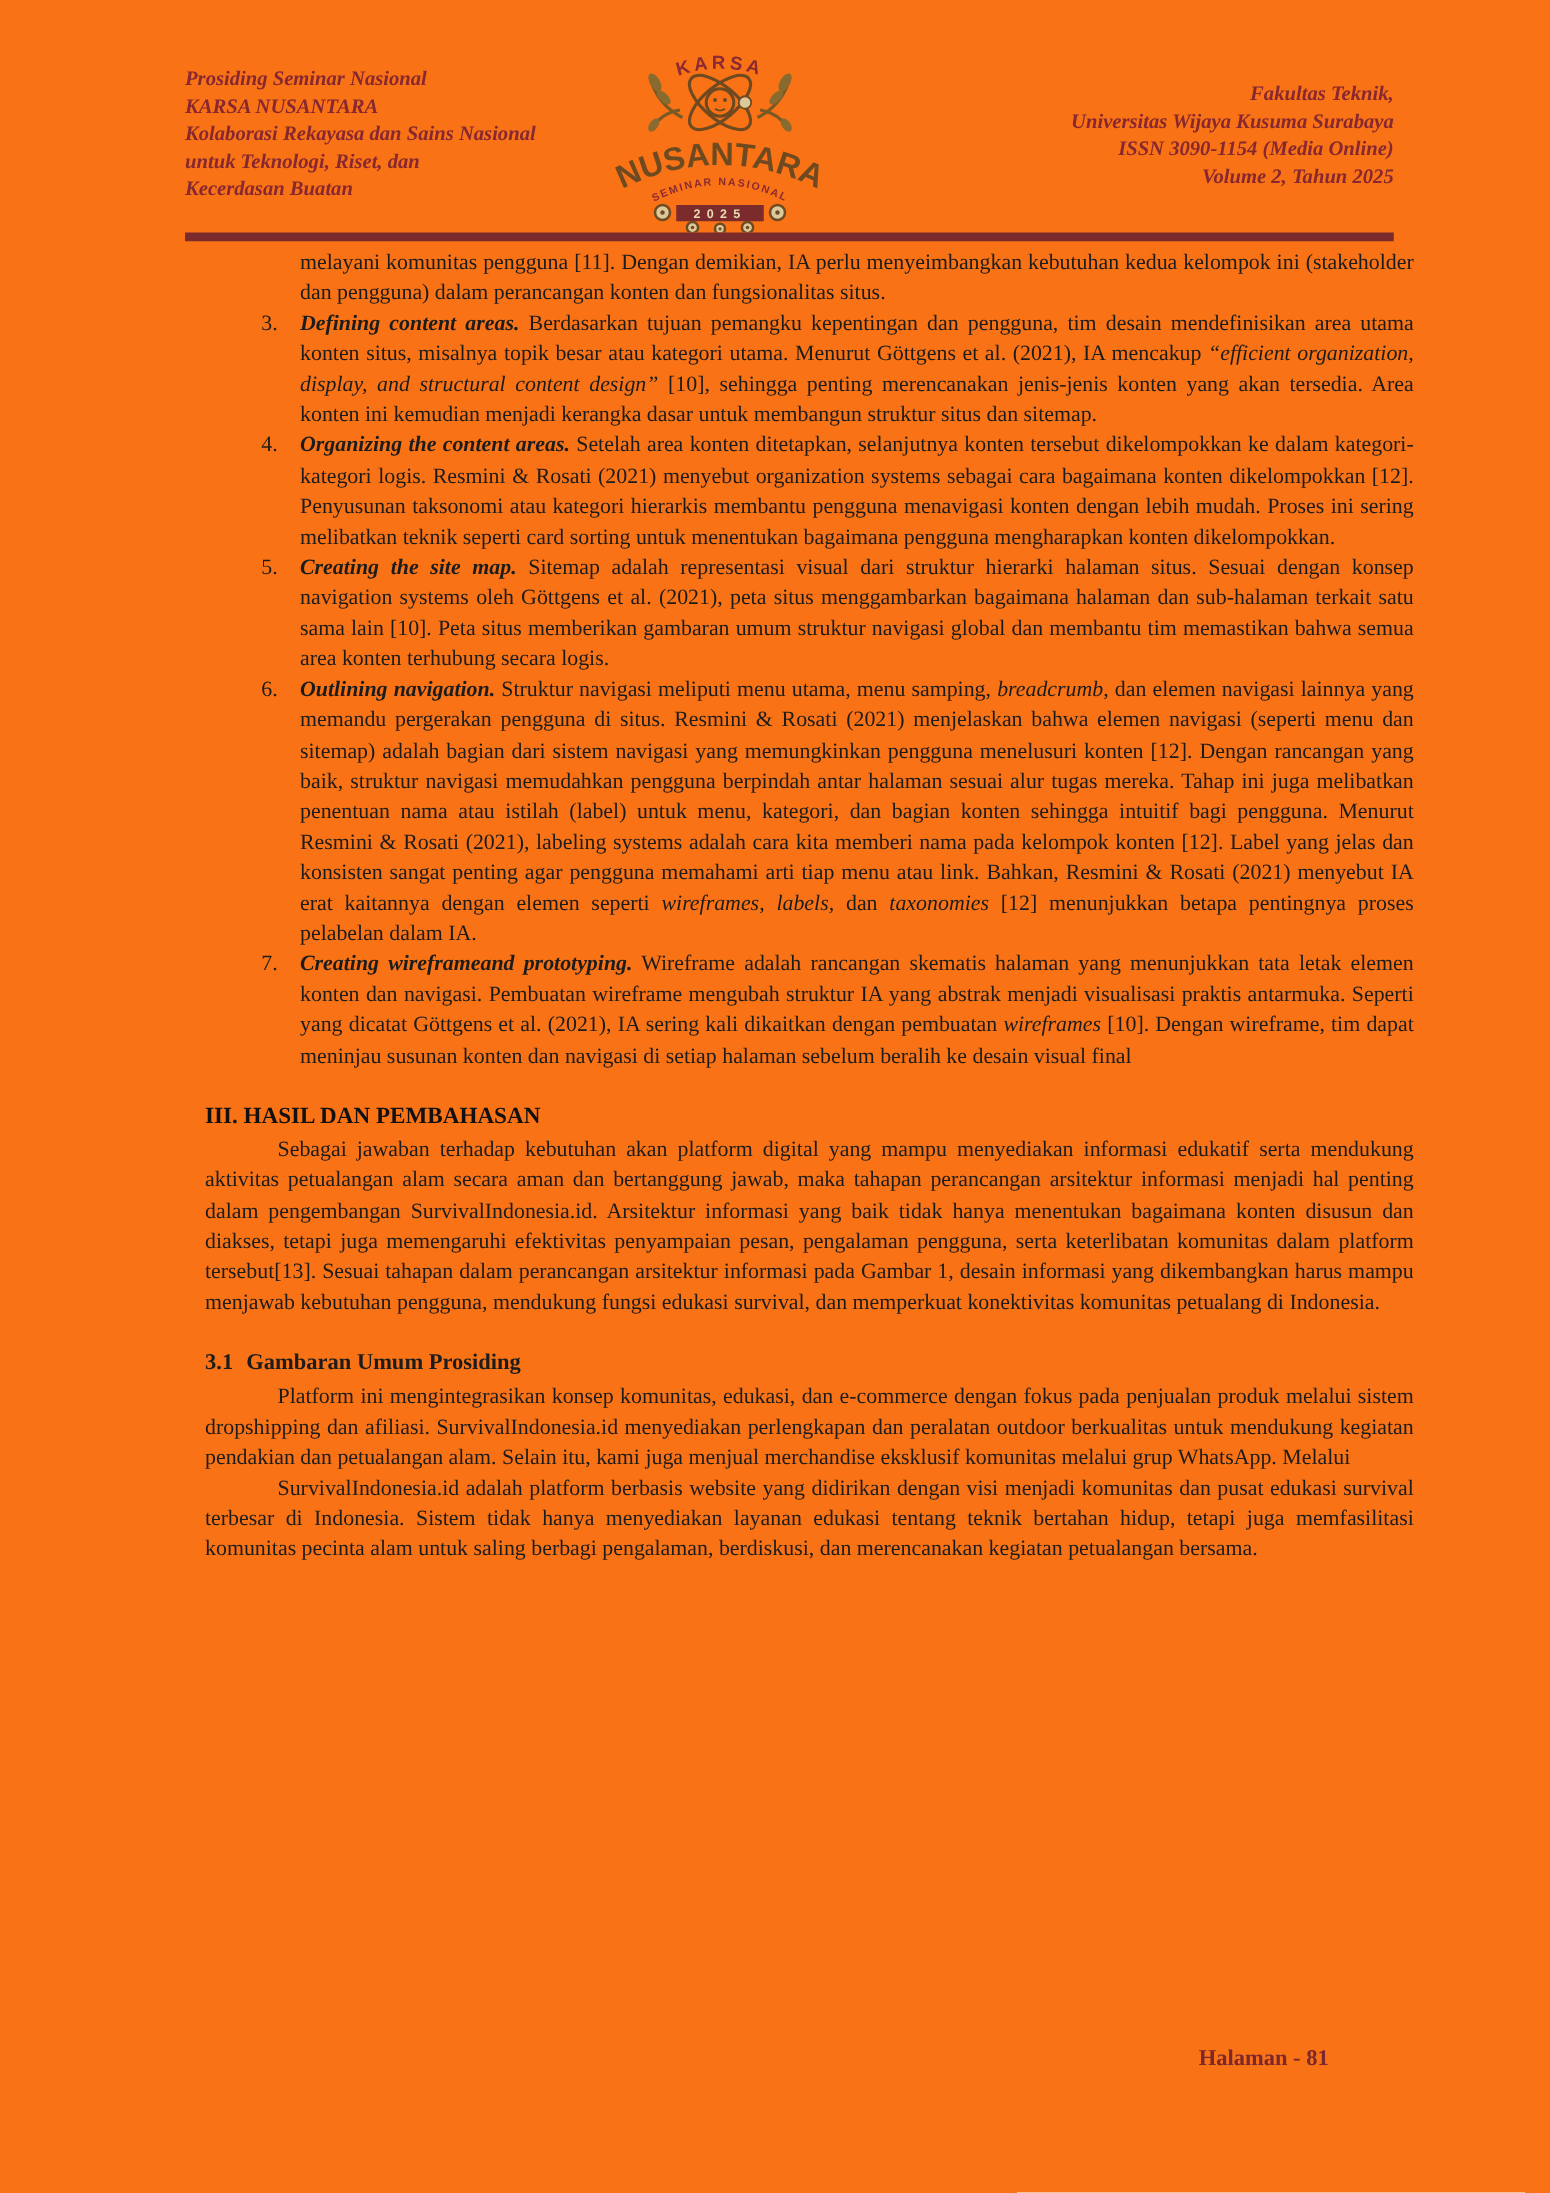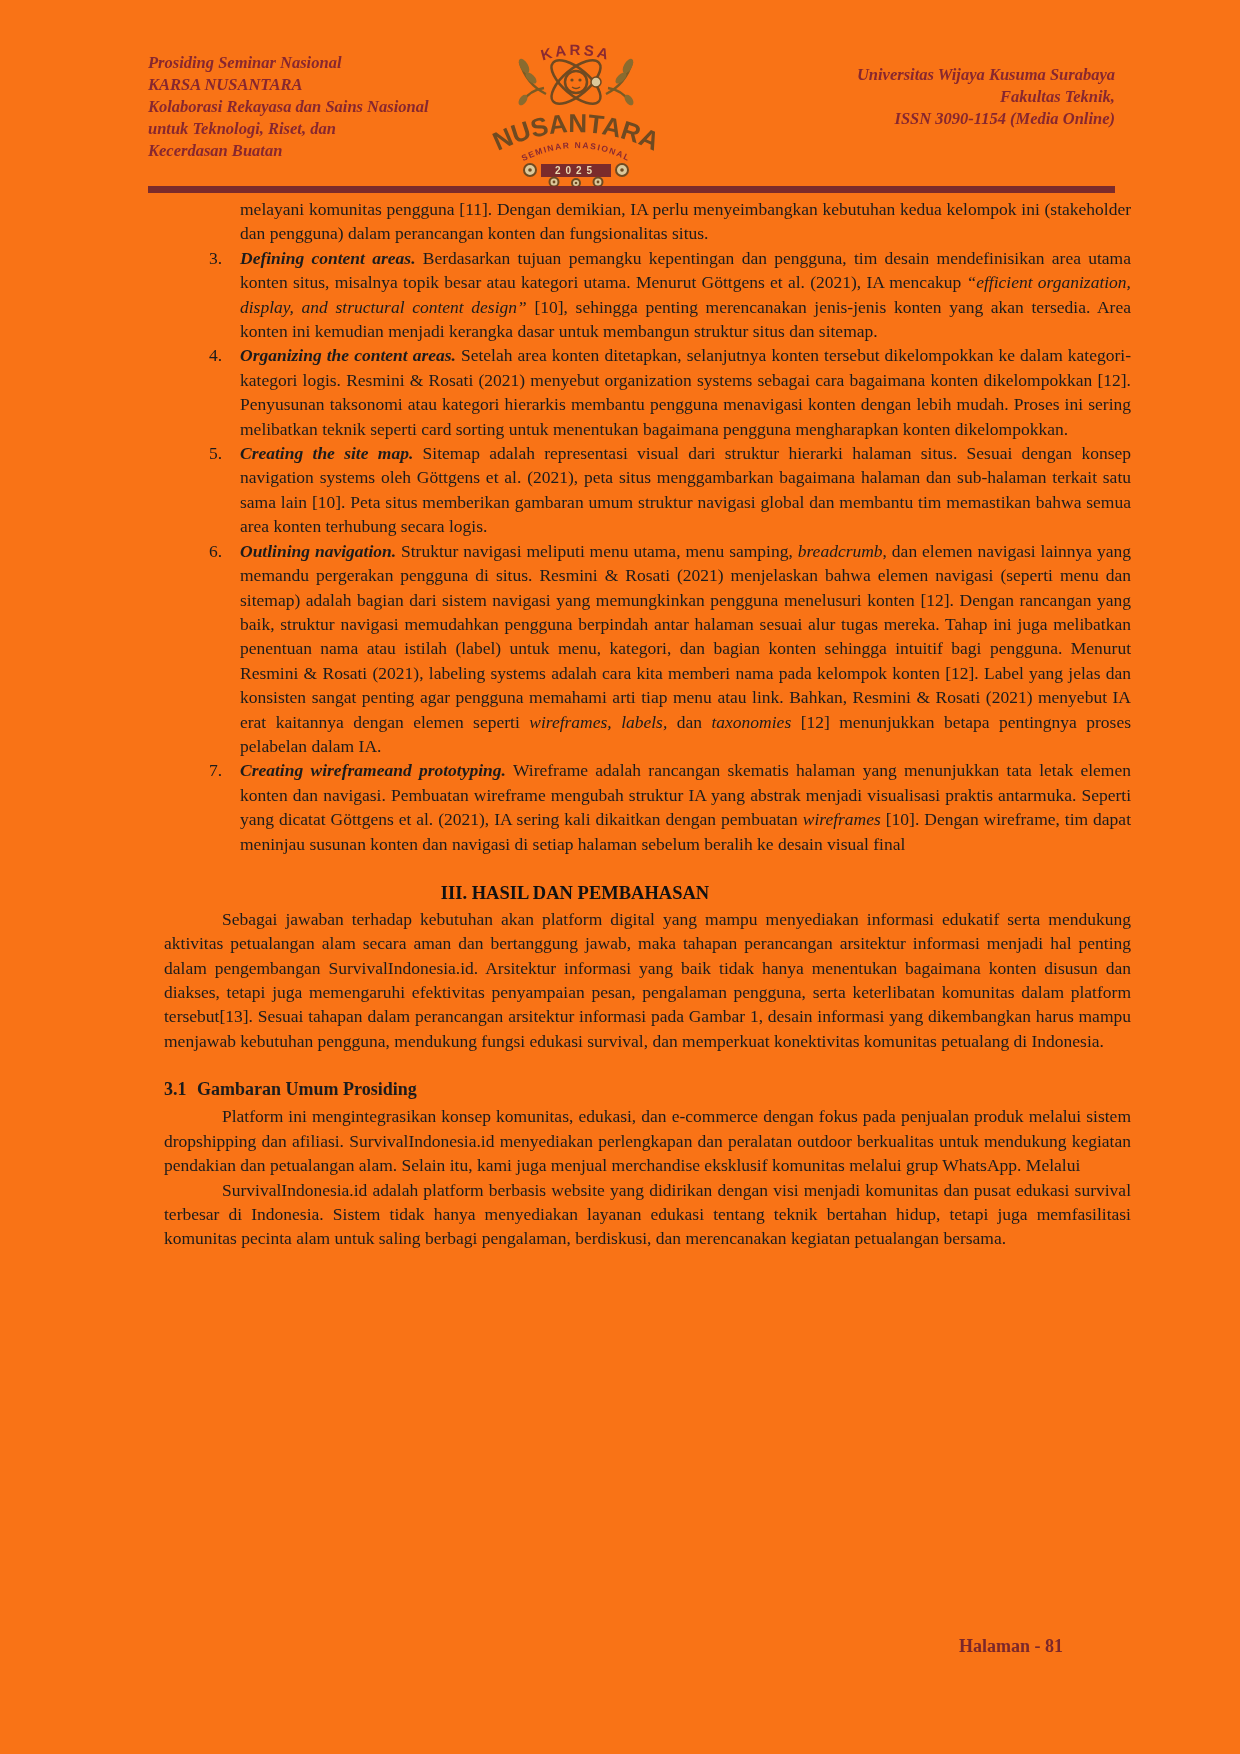--- a/index.html
+++ b/index.html
@@ -25,21 +25,21 @@
     position:absolute;top:197px;left:164px;width:967px;
     font-size:17.5px;line-height:1.395;text-align:justify;
   }
   .continuation{margin:0 0 0 76px;}
   .list-item{display:flex;}
   .item-num{flex:0 0 76px;padding-left:45px;box-sizing:border-box;text-align:left;}
   .item-body{flex:1;text-align:justify;}
   .lead{font-weight:bold;font-style:italic;}
   .it{font-style:italic;}
   .section-heading{
-    margin:25px 145px 0 0;text-align:center;
+    margin:25px 145px 0 0;
     font-size:18.5px;font-weight:bold;color:#111;
   }
   .section-para{margin:0;text-indent:58px;}
   .sub-heading{margin:24px 0 2px 0;font-size:18px;font-weight:bold;text-align:left;}
   .sub-heading .sub-num{margin-right:6px;}
   .company-paragraphs p{margin:0;text-indent:58px;}
   
   .footer{
     position:absolute;top:1636px;right:177px;
     font-weight:bold;font-size:18px;color:#7b272b;
@@ -113,23 +113,24 @@
         <circle cx="68" cy="154" r="1.4" fill="#6f4a21"></circle>
         <circle cx="90" cy="155" r="4" fill="#dcc99b" stroke="#6f4a21" stroke-width="2"></circle>
         <circle cx="90" cy="155" r="1.3" fill="#6f4a21"></circle>
         <circle cx="112" cy="154" r="4.5" fill="#dcc99b" stroke="#6f4a21" stroke-width="2"></circle>
         <circle cx="112" cy="154" r="1.4" fill="#6f4a21"></circle>
       </g>
     </svg>
   </div>
 
   <div class="header-right">
+      <div>Fakultas Teknik,</div>
       <div>Universitas Wijaya Kusuma Surabaya</div>
-      <div>Fakultas Teknik,</div>
       <div>ISSN 3090-1154 (Media Online)</div>
+      <div>Volume 2, Tahun 2025</div>
     </div>
 
   <div class="rule"></div>
 
   <div class="content">
     <p class="continuation">melayani komunitas pengguna [11]. Dengan demikian, IA perlu menyeimbangkan kebutuhan kedua kelompok ini (stakeholder dan pengguna) dalam perancangan konten dan fungsionalitas situs.</p>
 
     <div class="num-list">
         <div class="list-item">
           <div class="item-num">3.</div>

